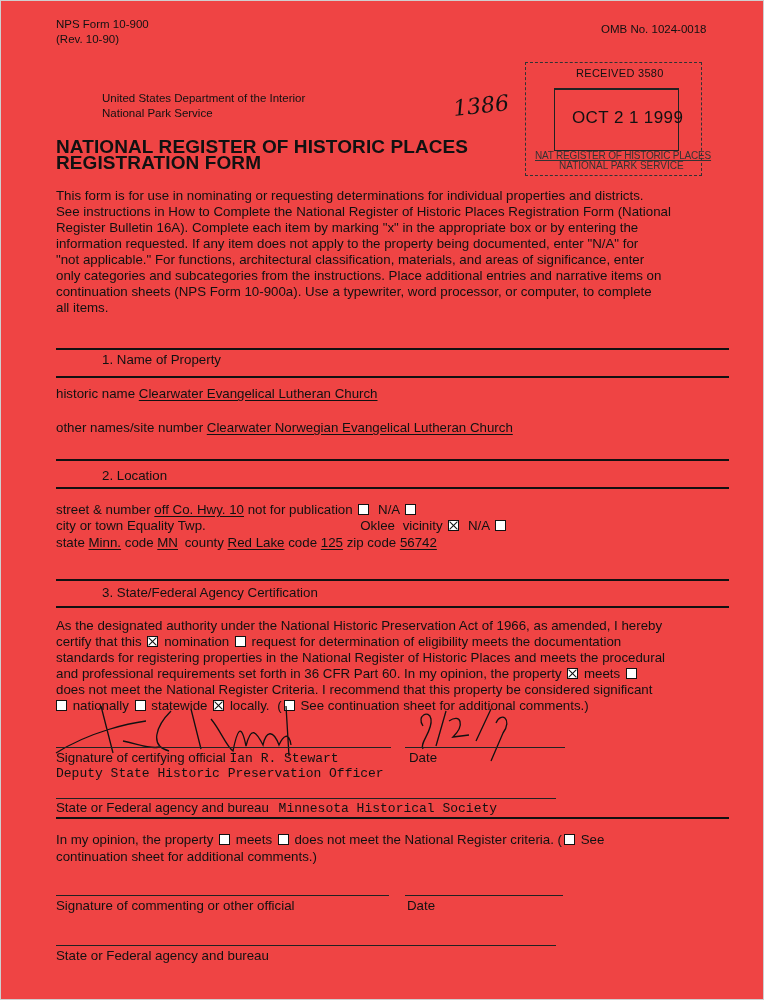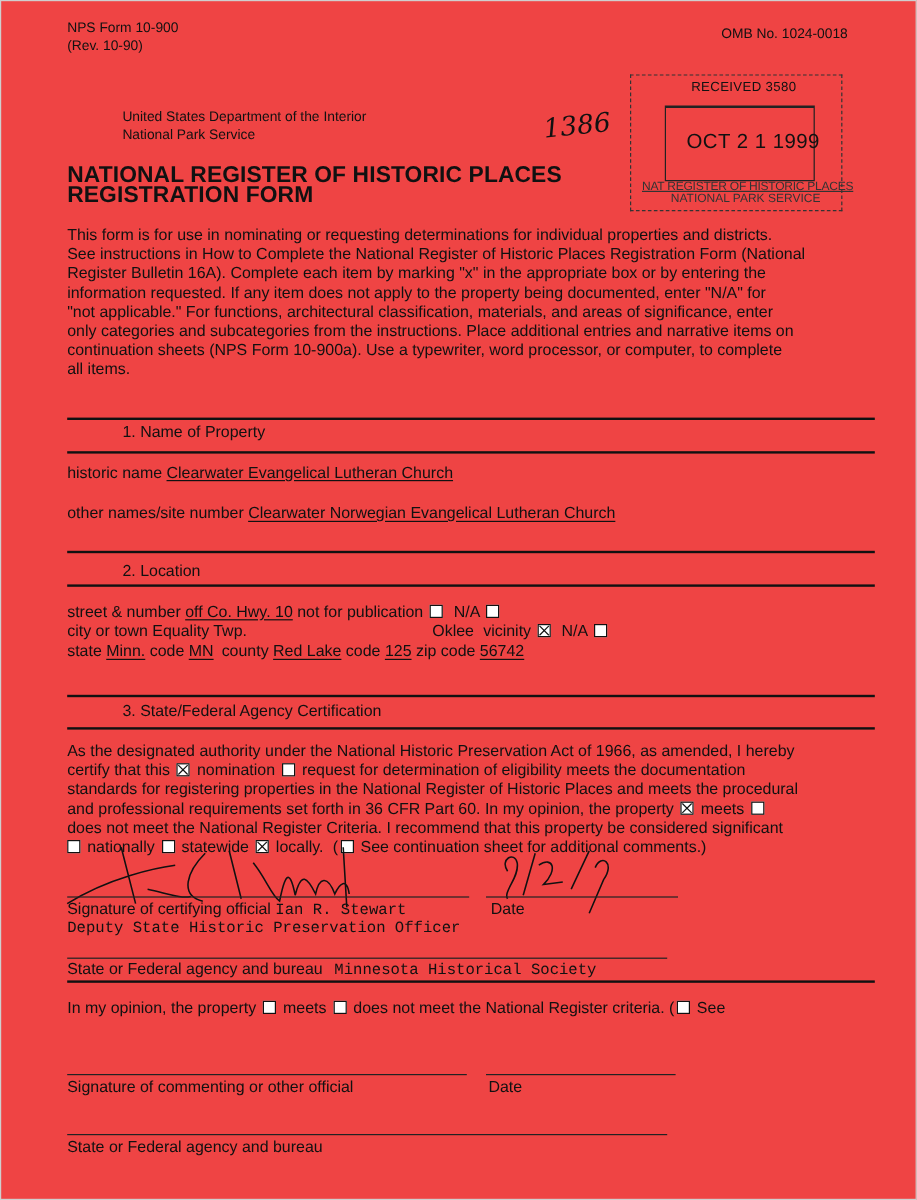--- a/index.html
+++ b/index.html
@@ -161,20 +161,21 @@
   <div class="rule" style="top:816px;"></div>
 
   <div class="abs body" style="left:55px;top:831px;">
     <span>In my opinion, the property</span>
     <span class="box"></span>
     <span>meets</span>
     <span class="box"></span>
     <span>does not meet the National Register criteria. (</span><span class="box"></span>
     <span>See</span>
   </div>
+  <div class="abs body" style="left:55px;top:848px;">continuation sheet for additional comments.)</div>
 
   <div class="sigline" style="left:55px;top:894px;width:333px;"></div>
   <div class="sigline" style="left:404px;top:894px;width:158px;"></div>
   <div class="abs body" style="left:55px;top:897px;">Signature of commenting or other official</div>
   <div class="abs body" style="left:406px;top:897px;">Date</div>
 
   <div class="sigline" style="left:55px;top:944px;width:500px;"></div>
   <div class="abs body" style="left:55px;top:947px;">State or Federal agency and bureau</div>
 </div>
 

